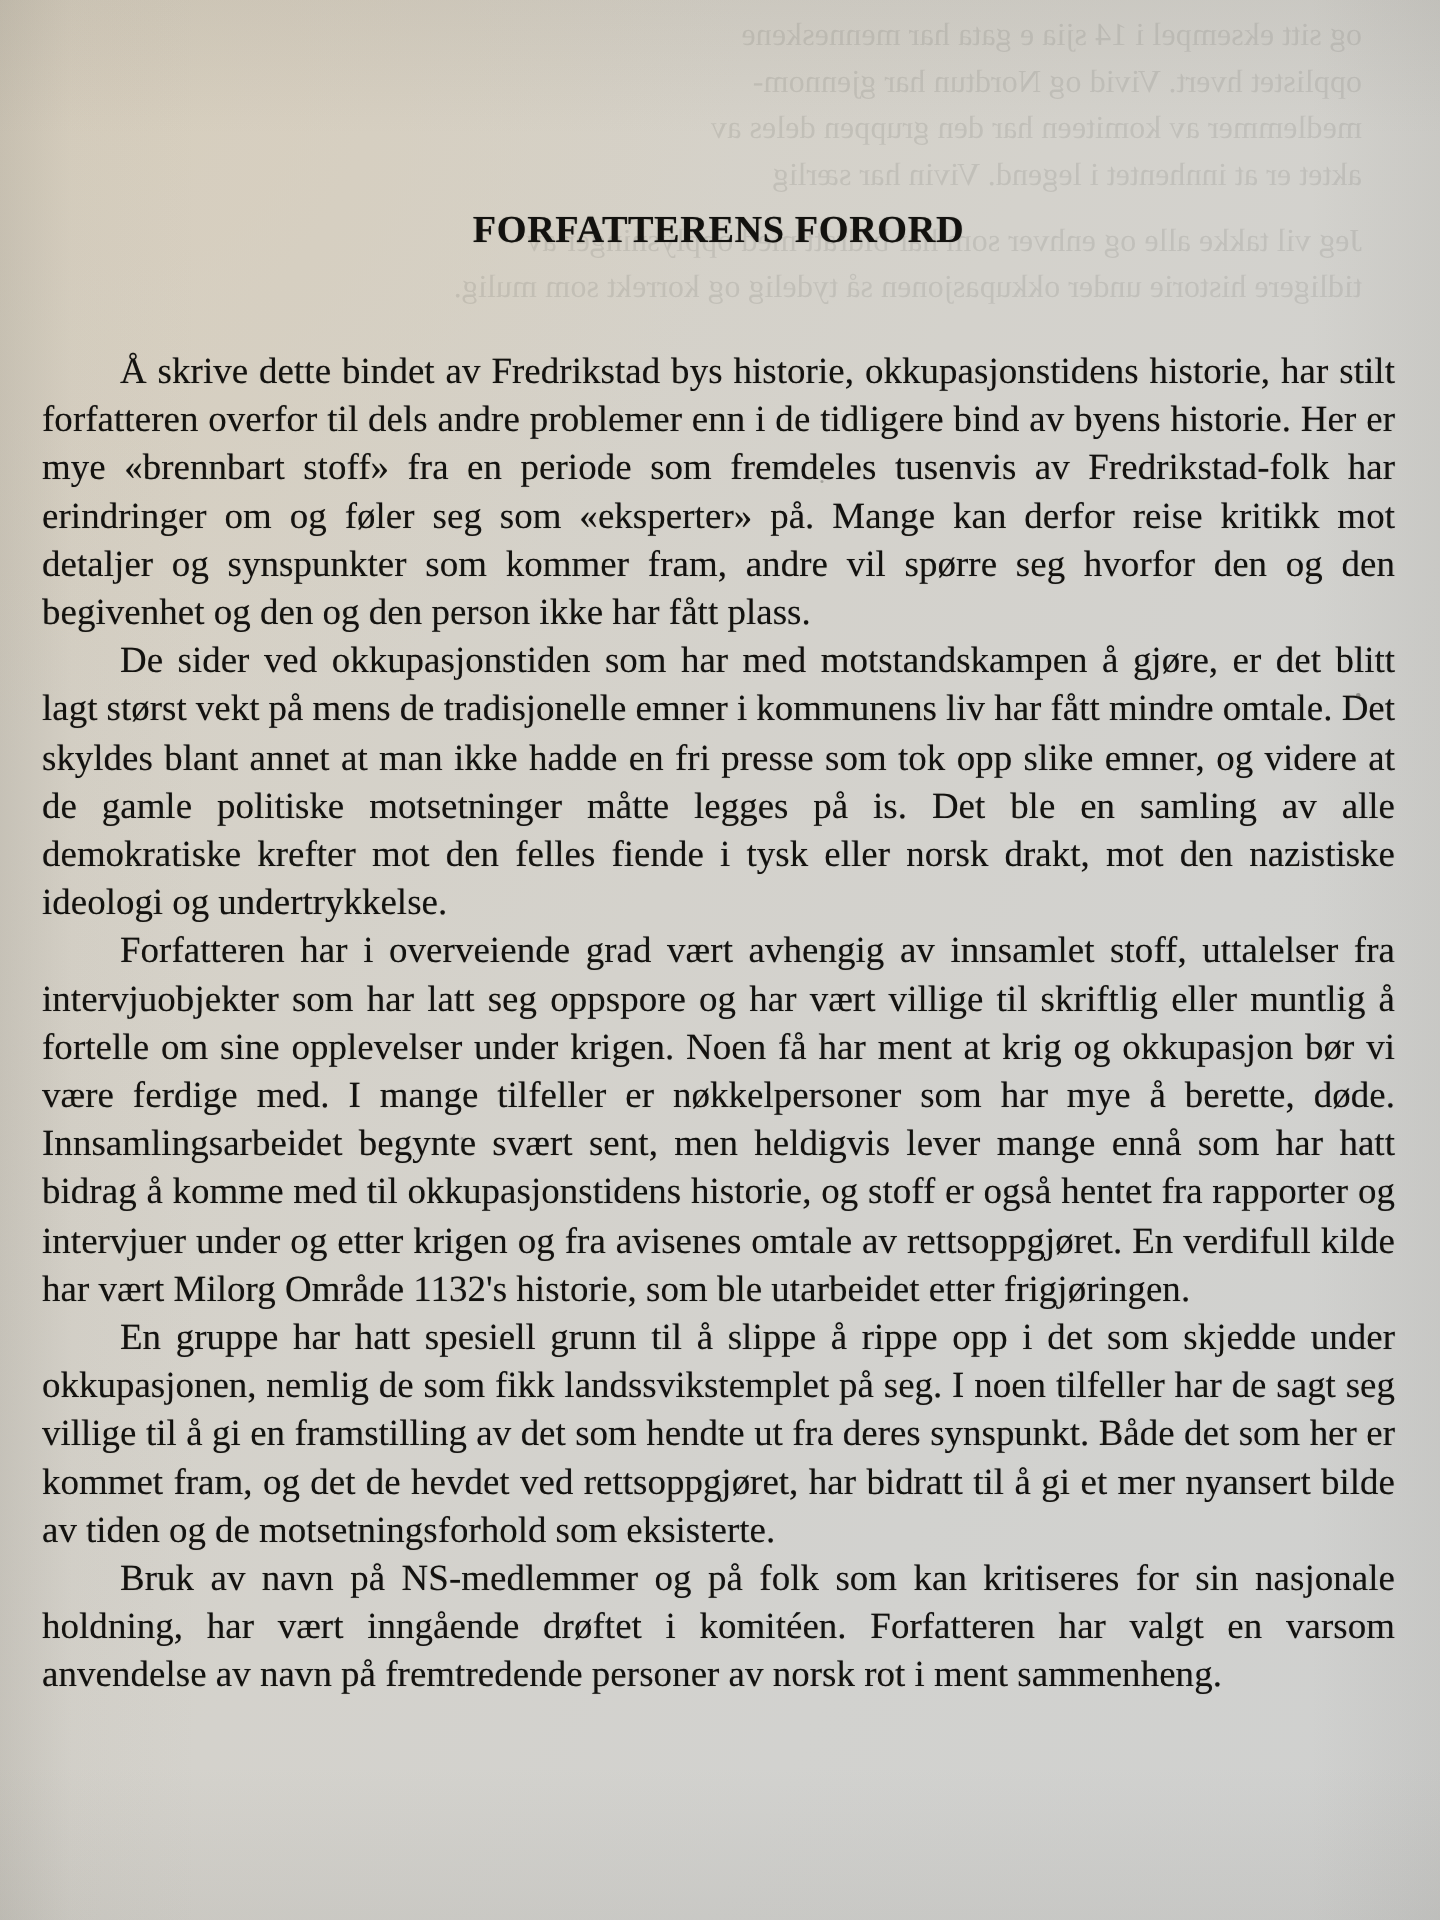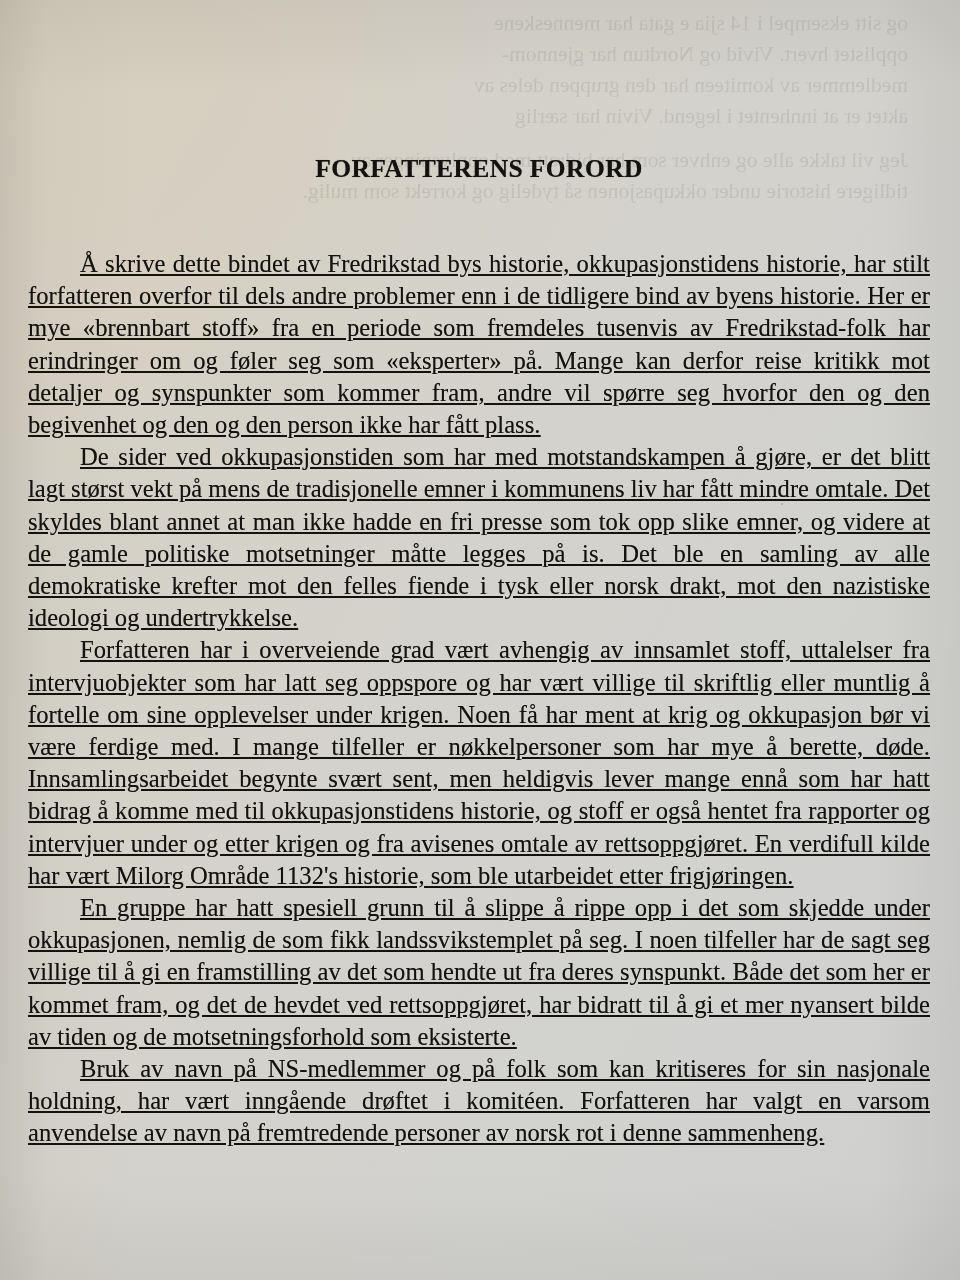--- a/index.html
+++ b/index.html
@@ -54,21 +54,21 @@
     pointer-events: none;
     user-select: none;
     filter: blur(0.45px);
   }
   .bleed-through p { margin: 0; }
   .bleed-through .bt-gap { height: 13px; }
 
   .content {
     position: relative;
     z-index: 2;
-    padding: 16px 30px 0 28px;
+    padding: 0 30px 0 28px;
   }
 
   .page-title {
     margin: 0;
     padding-top: 138px;
     text-align: center;
     font-size: 25.5px;
     font-weight: bold;
     letter-spacing: 0.4px;
     font-family: "Liberation Serif", "DejaVu Serif", serif;
@@ -82,21 +82,20 @@
 
   .body-copy p {
     margin: 0;
     font-size: 24.6px;
     line-height: 32.2px;
     text-align: justify;
     text-indent: 52px;
     hyphens: manual;
     word-spacing: -0.1px;
     text-shadow: 0 0 0.55px rgba(12,12,10,0.45);
-    text-decoration: underline;
   }
 
   
   .body-copy p:nth-child(odd)  { letter-spacing: 0.05px; }
   .body-copy p:nth-child(even) { letter-spacing: 0.02px; }
 
   .speck {
     position: absolute;
     z-index: 3;
     background: #4a4a44;
@@ -122,21 +121,21 @@
 
   <div class="content">
 
     <h1 class="page-title">FORFATTERENS FORORD</h1>
 
     <div class="body-copy">
       <p>Å skrive dette bindet av Fredrikstad bys historie, okkupasjonstidens historie, har stilt forfatteren overfor til dels andre problemer enn i de tidligere bind av byens historie. Her er mye «brennbart stoff» fra en periode som fremdeles tusenvis av Fredrikstad-folk har erindringer om og føler seg som «eksperter» på. Mange kan derfor reise kritikk mot detaljer og synspunkter som kommer fram, andre vil spørre seg hvorfor den og den begivenhet og den og den person ikke har fått plass.</p>
       <p>De sider ved okkupasjonstiden som har med motstandskampen å gjøre, er det blitt lagt størst vekt på mens de tradisjonelle emner i kommunens liv har fått mindre omtale. Det skyldes blant annet at man ikke hadde en fri presse som tok opp slike emner, og videre at de gamle politiske motsetninger måtte legges på is. Det ble en samling av alle demokratiske krefter mot den felles fiende i tysk eller norsk drakt, mot den nazistiske ideologi og undertrykkelse.</p>
       <p>Forfatteren har i overveiende grad vært avhengig av innsamlet stoff, uttalelser fra intervjuobjekter som har latt seg oppspore og har vært villige til skriftlig eller muntlig å fortelle om sine opplevelser under krigen. Noen få har ment at krig og okkupasjon bør vi være ferdige med. I mange tilfeller er nøkkelpersoner som har mye å berette, døde. Innsamlingsarbeidet begynte svært sent, men heldigvis lever mange ennå som har hatt bidrag å komme med til okkupasjonstidens historie, og stoff er også hentet fra rapporter og intervjuer under og etter krigen og fra avisenes omtale av rettsoppgjøret. En verdifull kilde har vært Milorg Område 1132's historie, som ble utarbeidet etter frigjøringen.</p>
       <p>En gruppe har hatt spesiell grunn til å slippe å rippe opp i det som skjedde under okkupasjonen, nemlig de som fikk landssvikstemplet på seg. I noen tilfeller har de sagt seg villige til å gi en framstilling av det som hendte ut fra deres synspunkt. Både det som her er kommet fram, og det de hevdet ved rettsoppgjøret, har bidratt til å gi et mer nyansert bilde av tiden og de motsetningsforhold som eksisterte.</p>
-      <p>Bruk av navn på NS-medlemmer og på folk som kan kritiseres for sin nasjonale holdning, har vært inngående drøftet i komitéen. Forfatteren har valgt en varsom anvendelse av navn på fremtredende personer av norsk rot i denne sammenheng.</p>
+      <p>Bruk av navn på NS-medlemmer og på folk som kan kritiseres for sin nasjonale holdning, har vært inngående drøftet i komitéen. Forfatteren har valgt en varsom anvendelse av navn på fremtredende personer av norsk rot i ment sammenheng.</p>
     </div>
 
   </div>
 
   <span class="speck" style="left:904px; top:462px; width:3px; height:3px;"></span>
   <span class="speck" style="left:547px; top:320px; width:2px; height:2px; opacity:.35;"></span>
   <span class="speck" style="left:307px; top:758px; width:2px; height:2px; opacity:.3;"></span>
   <span class="speck" style="left:781px; top:503px; width:2px; height:2px; opacity:.3;"></span>
 
 </div>

